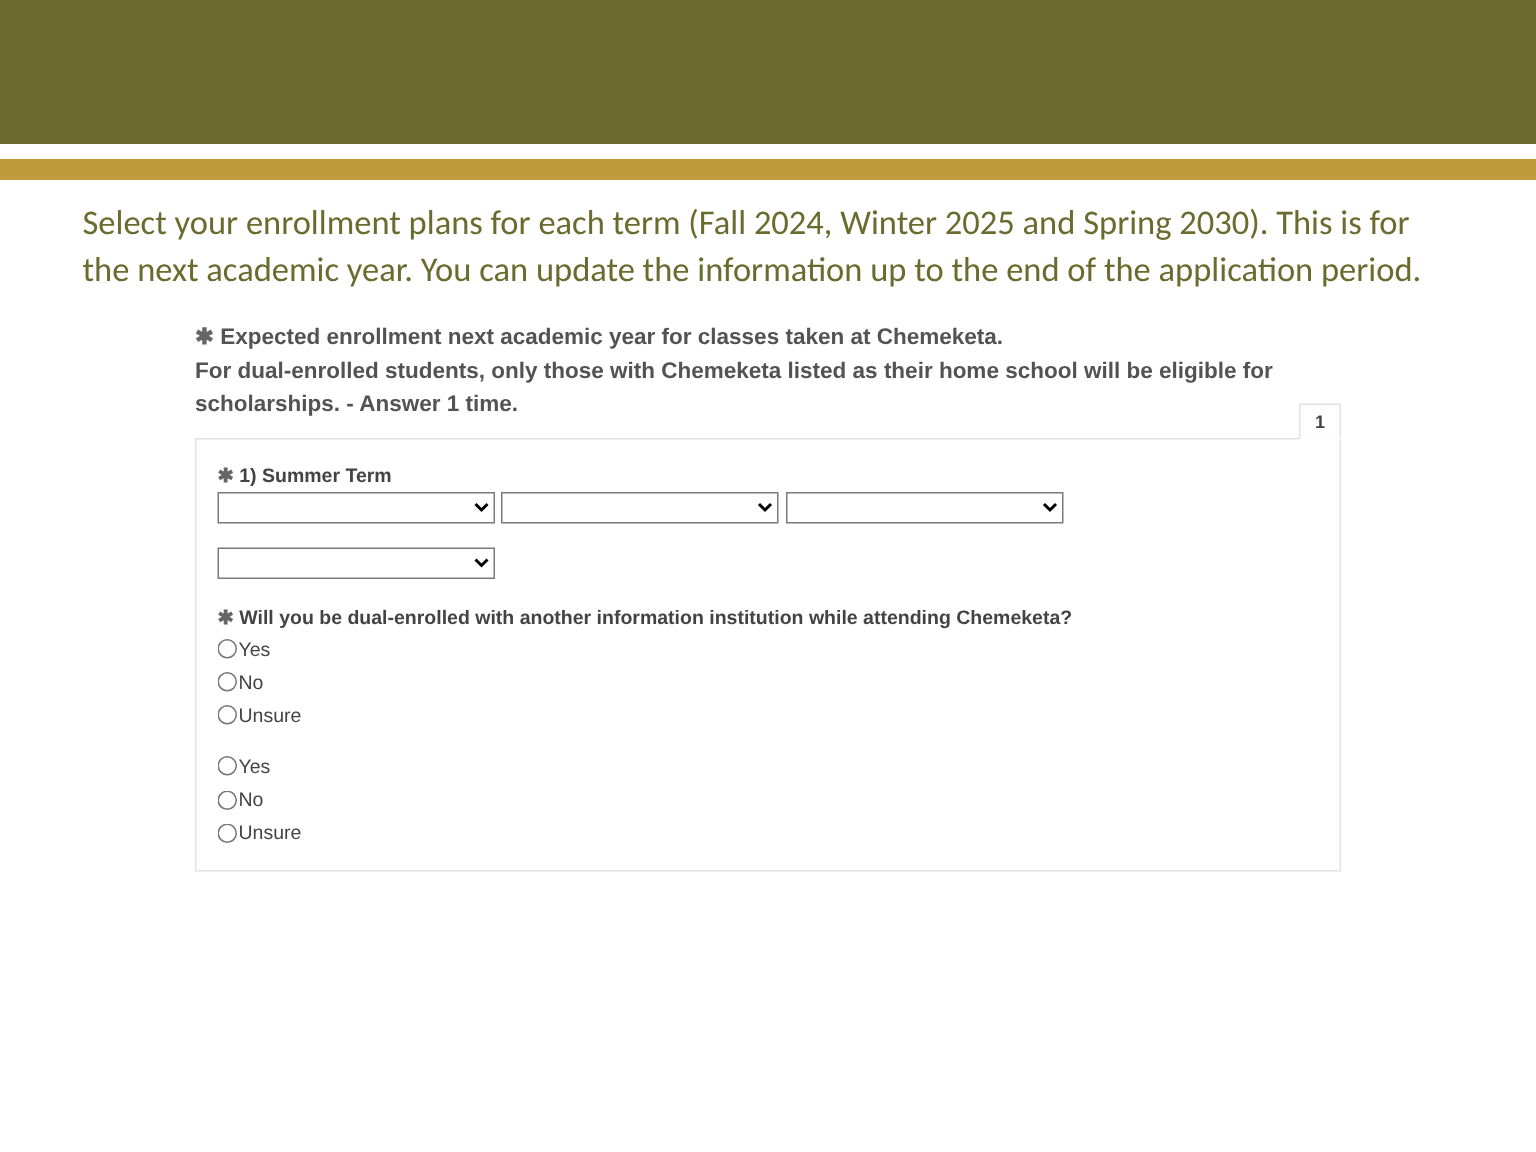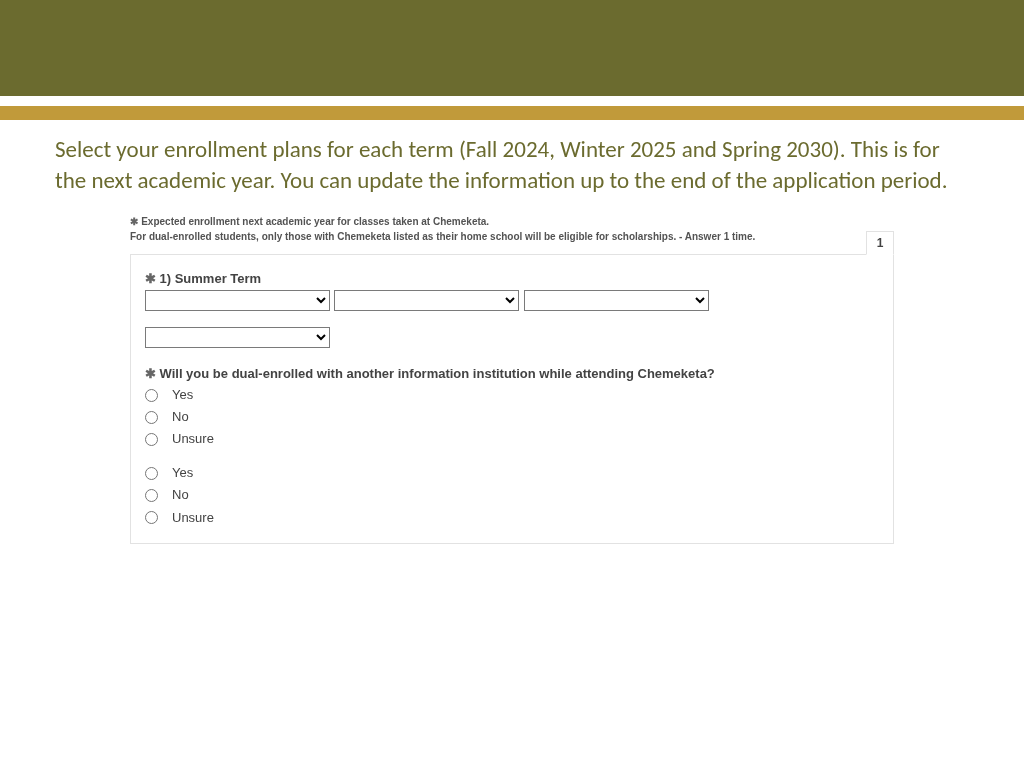--- a/index.html
+++ b/index.html
@@ -29,21 +29,21 @@
     padding: 14px 55px 18px 55px;
     color: #6b6b2f;
     font-size: 23px;
     line-height: 1.35;
   }
   .form-wrap {
     margin: 0 130px 0 130px;
   }
   .form-header {
     color: #535353;
-    font-size: 10px;
+    font-size: 15px;
     font-weight: bold;
     line-height: 1.5;
     font-family: Arial, sans-serif;
   }
   .form-header .star { color: #666; }
   .panel {
     position: relative;
     border: 1px solid #e2e2e2;
     margin-top: 10px;
     padding: 10px 14px 14px 14px;
@@ -81,21 +81,21 @@
     background: #ffffff;
     font-size: 12px;
   }
   .radio-group {
     margin-top: 3px;
     margin-bottom: 12px;
   }
   .radio-row {
     display: flex;
     align-items: center;
-    gap: 14px;
+    gap: 1px;
     font-size: 13px;
     color: #434343;
     line-height: 1.7;
   }
   .radio-row input[type="radio"] {
     width: 13px;
     height: 13px;
     margin: 0;
   }
 </style>

